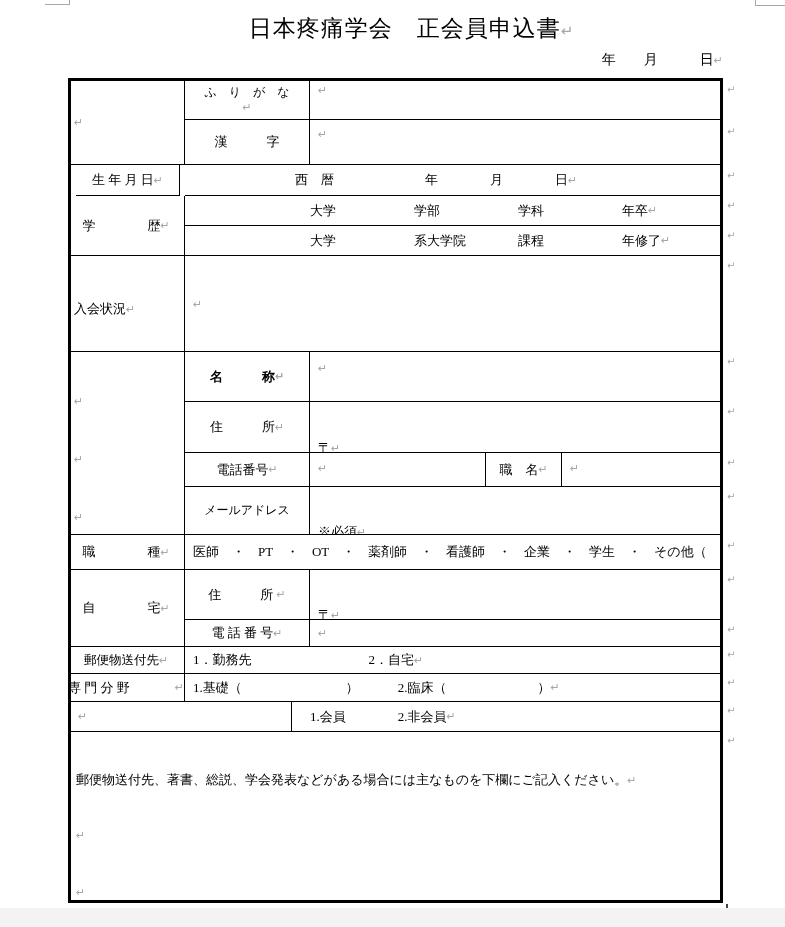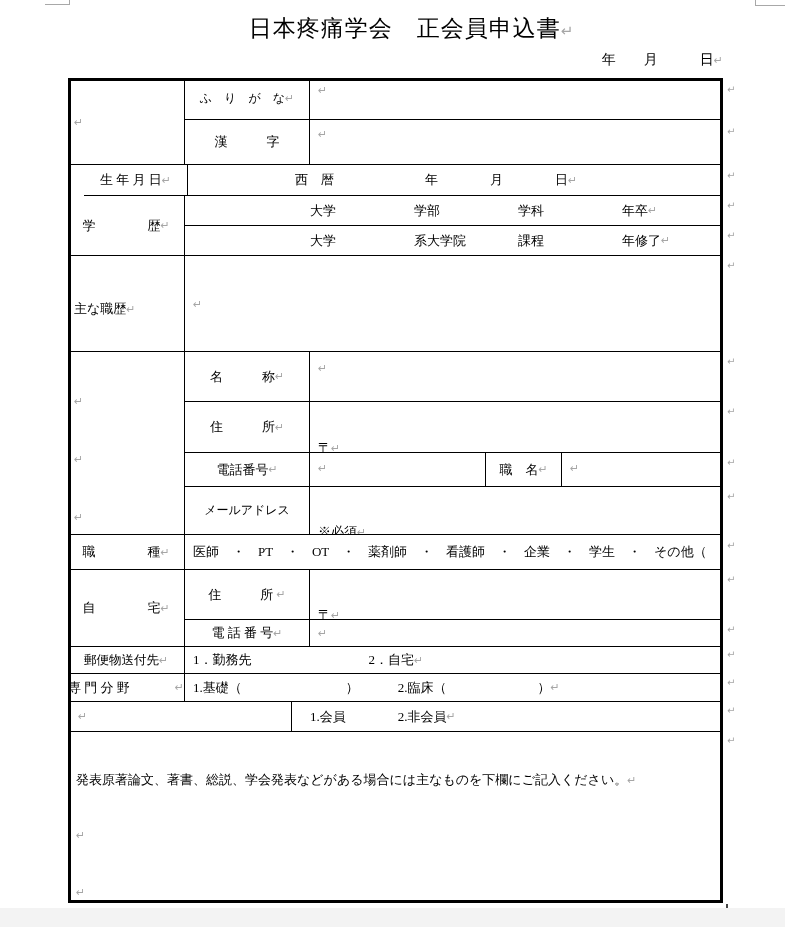--- a/index.html
+++ b/index.html
@@ -40,50 +40,50 @@
 
   <div class="dateline"><span>年　　月　　　日</span><span class="pil">↵</span></div>
 
   <div class="tbl">
     <div class="outer"></div>
 
     <div class="cell br bb" style="left:0;top:0;width:117px;height:87px;">
       <div style="padding:3px 0 0 6px;line-height:17px;"><span class="pil">↵</span></div>
       
     </div>
-    <div class="cell br bb cc" style="left:117px;top:0;width:125px;height:42px;"><span style="font-size:12px;">ふ　り　が　な</span><span class="pil">↵</span></div>
+    <div class="cell br bb cc" style="left:117px;top:0;width:125px;height:42px;flex-direction:column;"><span style="font-size:12px;">ふ　り　が　な</span><span class="pil">↵</span></div>
     <div class="cell bb" style="left:242px;top:0;width:413px;height:42px;"><div style="padding:4px 0 0 8px;"><span class="pil">↵</span></div></div>
     <div class="cell br bb cc" style="left:117px;top:42px;width:125px;height:45px;"><span>漢　　　字</span></div>
     <div class="cell bb" style="left:242px;top:42px;width:413px;height:45px;"><div style="padding:6px 0 0 8px;"><span class="pil">↵</span></div></div>
 
-    <div class="cell br bb cc" style="left:16px;top:87px;width:104px;height:31px;justify-content:center;"><span>生 年 月 日</span><span class="pil">↵</span></div>
+    <div class="cell br bb cc" style="left:8px;top:87px;width:104px;height:31px;justify-content:center;"><span>生 年 月 日</span><span class="pil">↵</span></div>
     <div class="cell bb cl" style="left:117px;top:87px;width:538px;height:31px;padding-left:110px;"><span>西　暦　　　　　　　年　　　　月　　　　日</span><span class="pil">↵</span></div>
 
     <div class="cell br bb cc" style="left:0;top:118px;width:117px;height:60px;"><span>学　　　　歴</span><span class="pil">↵</span></div>
     <div class="cell bb cl" style="left:117px;top:118px;width:538px;height:30px;padding-left:125px;"><span>大学　　　　　　学部　　　　　　学科　　　　　　年卒</span><span class="pil">↵</span></div>
     <div class="cell bb cl" style="left:117px;top:148px;width:538px;height:30px;padding-left:125px;"><span>大学　　　　　　系大学院　　　　課程　　　　　　年修了</span><span class="pil">↵</span></div>
 
     <div class="cell br bb" style="left:0;top:178px;width:117px;height:96px;">
-      <div style="padding:10px 0 0 6px;line-height:22px;"><span>主な職歴</span><span class="pil">↵</span></div>
+      <div style="padding:10px 0 0 6px;line-height:22px;"><span>入会状況</span><span class="pil">↵</span></div>
       
     </div>
     <div class="cell bb" style="left:117px;top:178px;width:538px;height:96px;padding-top:4px;">
       <div class="line"><span class="pil">↵</span></div>
       <div class="line"></div>
       
       
     </div>
 
     <div class="cell br bb" style="left:0;top:274px;width:117px;height:183px;">
       <div style="padding:4px 0 0 6px;line-height:25px;"><span class="pil">↵</span></div>
       <div style="padding:0 0 0 6px;line-height:25px;"><span class="pil">↵</span></div>
       <div style="padding:0 0 0 6px;line-height:25px;"><span class="pil">↵</span></div>
       
     </div>
-    <div class="cell br bb cc" style="left:117px;top:274px;width:125px;height:50px;"><span>名　　　称</span><span class="pil">↵</span></div>
+    <div class="cell br bb cc" style="left:117px;top:274px;width:125px;height:50px;font-weight:bold;"><span>名　　　称</span><span class="pil">↵</span></div>
     <div class="cell bb" style="left:242px;top:274px;width:413px;height:50px;"><div style="padding:8px 0 0 8px;"><span class="pil">↵</span></div></div>
     <div class="cell br bb cc" style="left:117px;top:324px;width:125px;height:51px;"><span>住　　　所</span><span class="pil">↵</span></div>
     <div class="cell bb" style="left:242px;top:324px;width:413px;height:51px;">
       <div style="padding:3px 0 0 8px;line-height:22px;"><span>〒</span><span class="pil">↵</span></div>
       
     </div>
     <div class="cell br bb cc" style="left:117px;top:375px;width:125px;height:34px;"><span>電話番号</span><span class="pil">↵</span></div>
     <div class="cell br bb" style="left:242px;top:375px;width:176px;height:34px;"><div style="padding:7px 0 0 8px;"><span class="pil">↵</span></div></div>
     <div class="cell br bb cc" style="left:418px;top:375px;width:76px;height:34px;"><span>職　名</span><span class="pil">↵</span></div>
     <div class="cell bb" style="left:494px;top:375px;width:161px;height:34px;"><div style="padding:7px 0 0 8px;"><span class="pil">↵</span></div></div>
@@ -108,21 +108,21 @@
     <div class="cell br bb cc" style="left:0;top:569px;width:117px;height:27px;"><span style="font-size:12.5px;">郵便物送付先</span><span class="pil">↵</span></div>
     <div class="cell bb cl" style="left:117px;top:569px;width:538px;height:27px;padding-left:8px;"><span>1．勤務先　　　　　　　　　2．自宅</span><span class="pil">↵</span></div>
 
     <div class="cell br bb cc" style="left:0;top:596px;width:117px;height:28px;gap:45px;"><span>専 門 分 野</span><span class="pil">↵</span></div>
     <div class="cell bb cl" style="left:117px;top:596px;width:538px;height:28px;padding-left:8px;"><span>1.基礎（　　　　　　　　）　　　2.臨床（　　　　　　　）</span><span class="pil">↵</span></div>
 
     <div class="cell br bb cl" style="left:0;top:624px;width:224px;height:30px;padding-left:10px;"><span class="pil">↵</span></div>
     <div class="cell bb cl" style="left:224px;top:624px;width:431px;height:30px;padding-left:18px;"><span>1.会員　　　　2.非会員</span><span class="pil">↵</span></div>
 
     <div class="cell" style="left:0;top:654px;width:655px;height:165px;">
-      <div style="padding:6px 0 0 8px;line-height:20px;"><span>発表原著論文、著書、総説、学会発表などがある場合には主なものを下欄にご記入ください。</span><span class="pil">↵</span></div>
+      <div style="padding:6px 0 0 8px;line-height:20px;"><span>郵便物送付先、著書、総説、学会発表などがある場合には主なものを下欄にご記入ください。</span><span class="pil">↵</span></div>
       <div class="line"><span class="pil">↵</span></div>
       <div class="line"><span class="pil">↵</span></div>
       
       
       
       
     </div>
   </div>
 
   <div class="endtick"></div>

